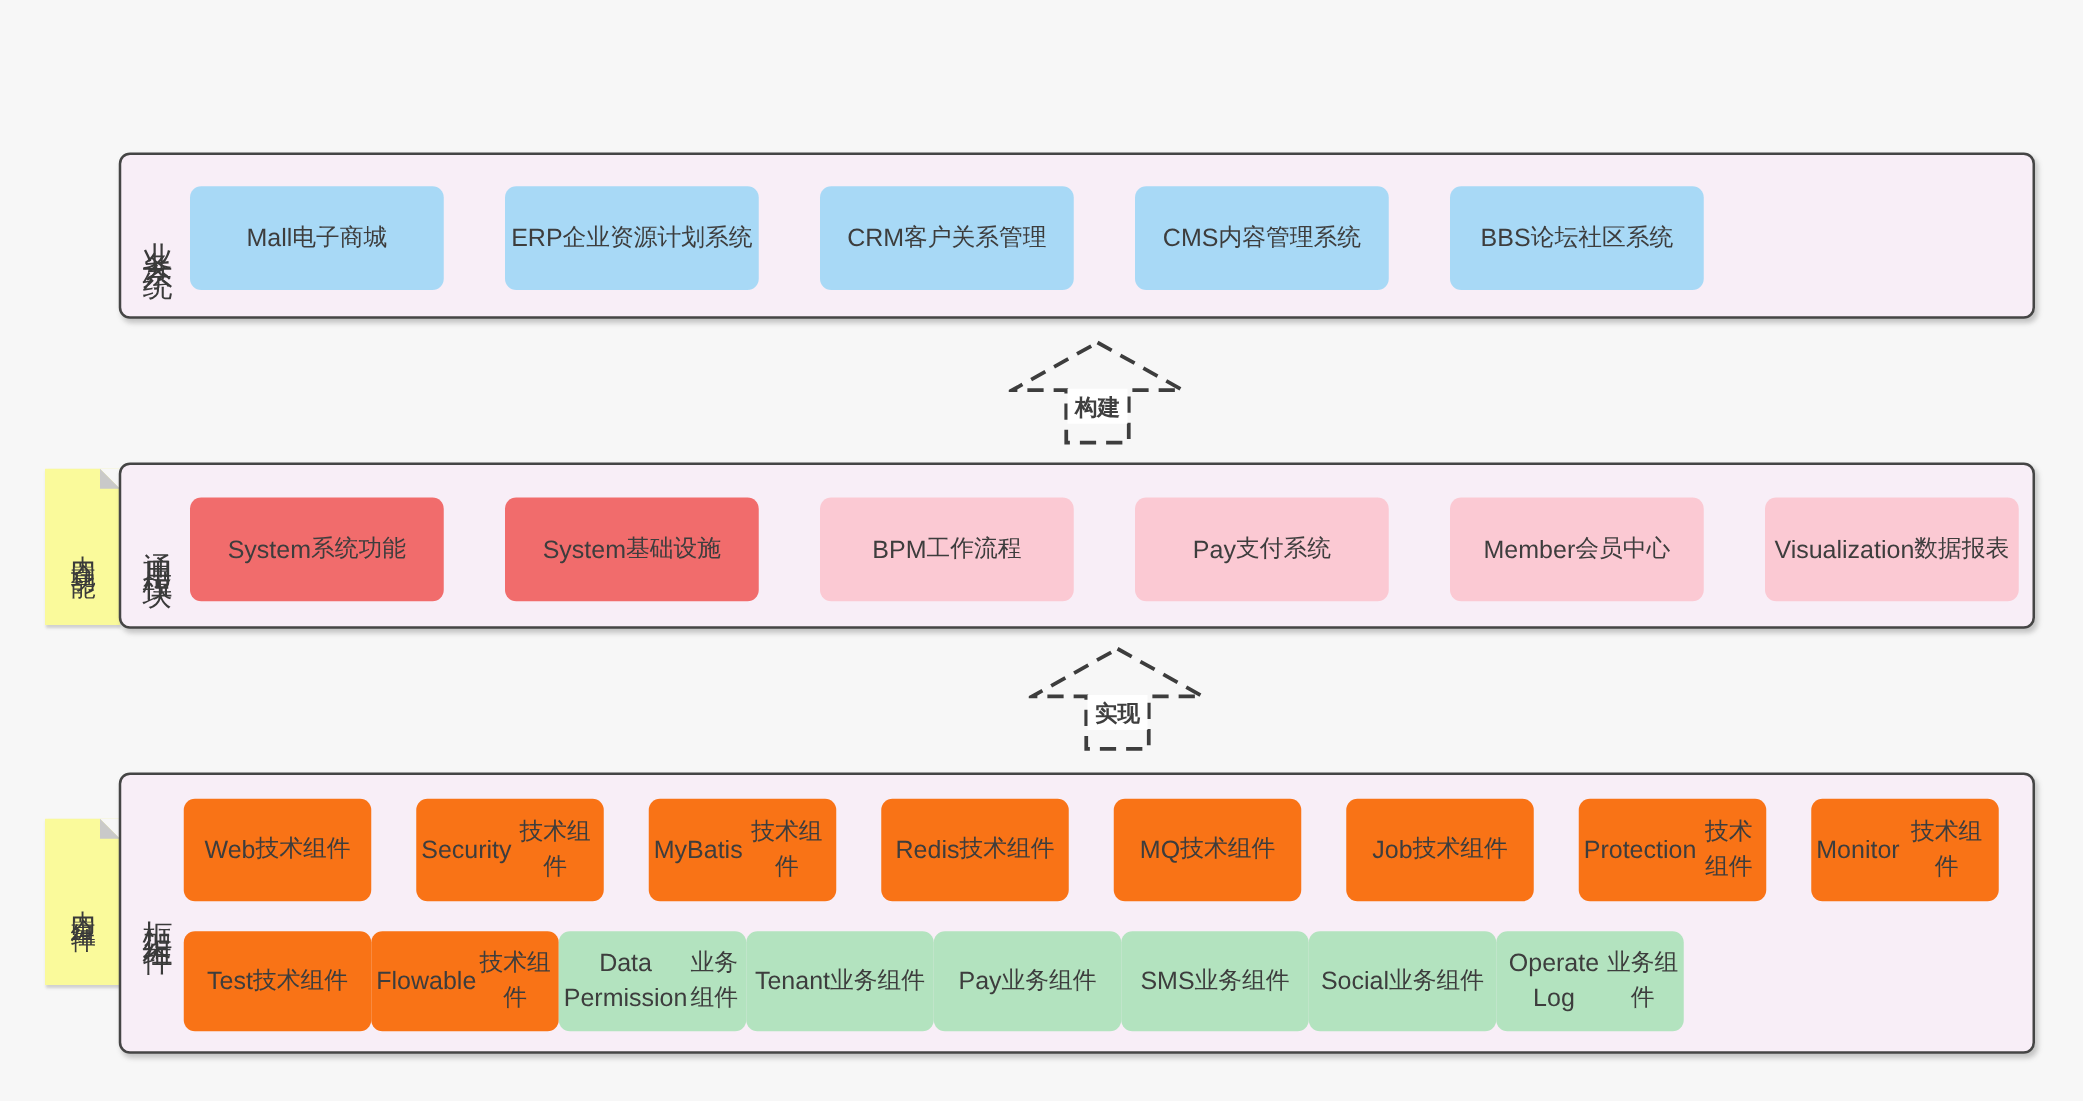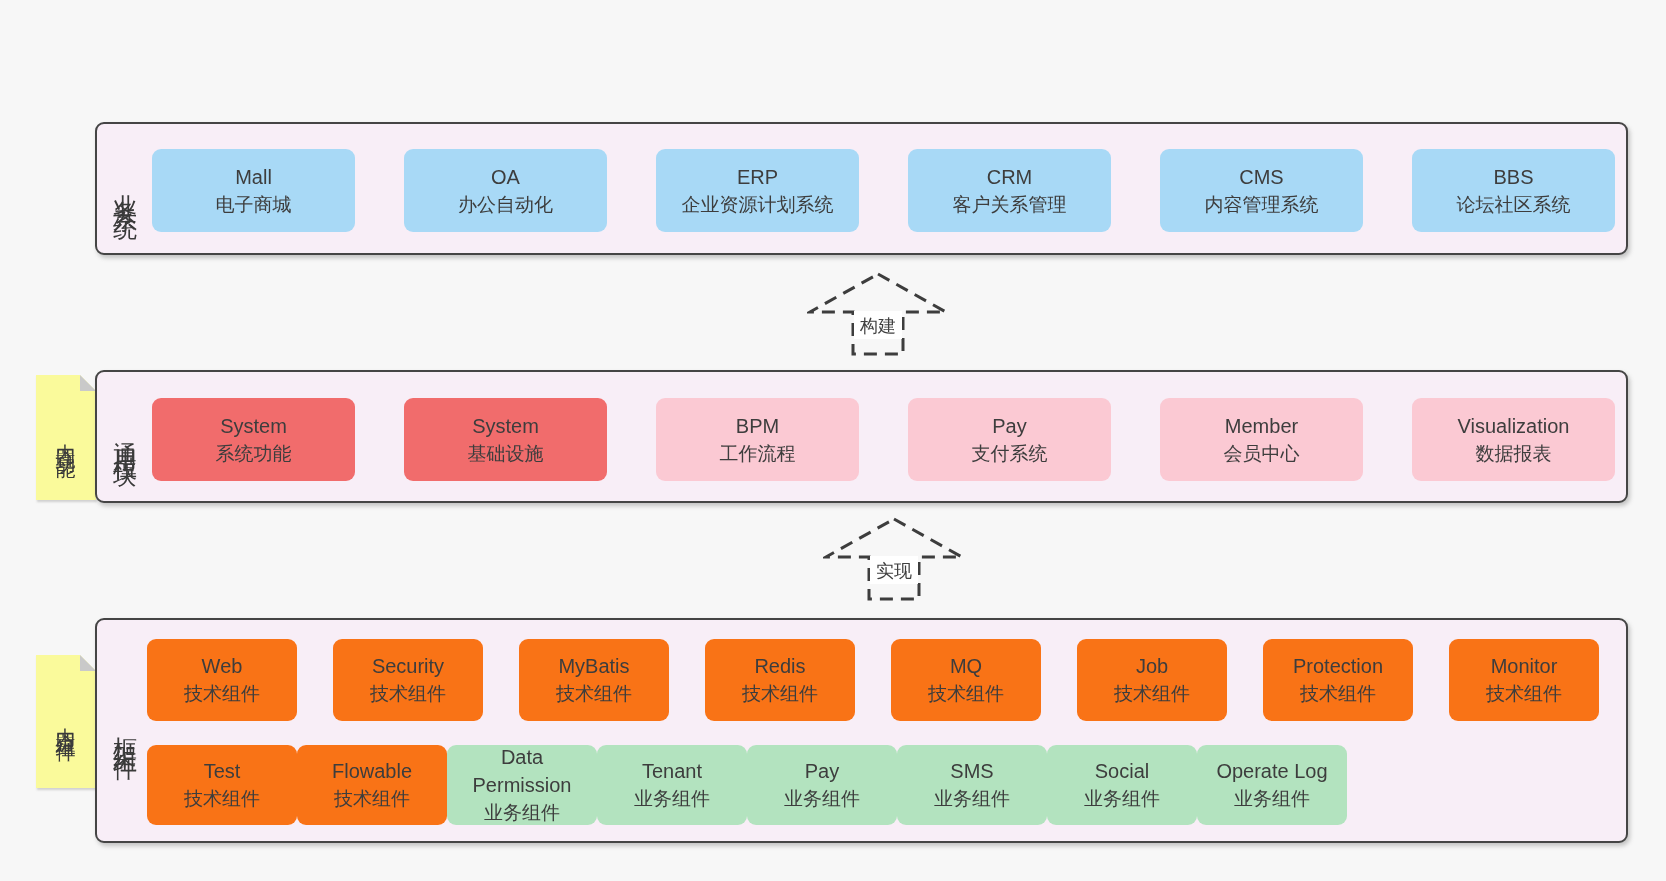--- a/index.html
+++ b/index.html
@@ -29,21 +29,21 @@
   }
 
   .row{position:absolute;display:flex;}
   .row-business{left:55px;top:25px;gap:49px;}
   .row-modules{left:55px;top:26px;gap:49px;}
   .row-comp1{left:50px;top:19px;gap:36px;}
   .row-comp2{left:50px;top:125px;}
 
   .box{
     border-radius:9px;box-sizing:border-box;
-    display:flex;flex-direction:column;align-items:center;justify-content:center;
+    display:flex;align-items:center;justify-content:center;
     text-align:center;line-height:28px;padding:2px 4px;
   }
   .w203{width:203px;height:83px;}
   .w150{width:150px;height:82px;}
   .row-comp2 .w150{height:80px;}
   .box .en{font-size:20px;}
   .box .zh{font-size:19px;}
   .blue{background:#a8d9f6;}
   .red{background:#f16c6c;}
   .pink{background:#fbc9d3;}
@@ -64,21 +64,21 @@
   }
   .note::after{
     content:"";position:absolute;top:0;right:0;width:0;height:0;
     border-bottom:16px solid #c9c9c9;border-right:16px solid transparent;
   }
   .note span{
     writing-mode:vertical-lr;text-orientation:upright;
     font-size:20px;letter-spacing:5px;color:#3a3a3a;line-height:1;
   }
 
-  .arrow{position:absolute;z-index:3;}
+  .arrow{position:absolute;z-index:3;font-weight:bold;}
   #arrow-build{left:807px;top:271px;}
   #arrow-implement{left:823px;top:516px;}
   .arrow polygon{
     fill:none;stroke:#3d3d3d;stroke-width:3;stroke-dasharray:13 8;
   }
   .arrow text{
     font-size:18px;fill:#3f3f3f;text-anchor:middle;
     font-family:"Liberation Sans","DejaVu Sans",sans-serif;
   }
 </style>
@@ -93,24 +93,20 @@
 </div>
 
 <div class="panel" id="panel-business">
   <div class="vlabel">
     <span>业务系统</span>
   </div>
   <div class="row row-business">
     <div class="box w203 blue">
       <div class="en">Mall</div>
       <div class="zh">电子商城</div>
-    </div>
-    <div class="box w203 blue">
-      <div class="en">OA</div>
-      <div class="zh">办公自动化</div>
     </div>
     <div class="box w203 blue">
       <div class="en">ERP</div>
       <div class="zh">企业资源计划系统</div>
     </div>
     <div class="box w203 blue">
       <div class="en">CRM</div>
       <div class="zh">客户关系管理</div>
     </div>
     <div class="box w203 blue">

